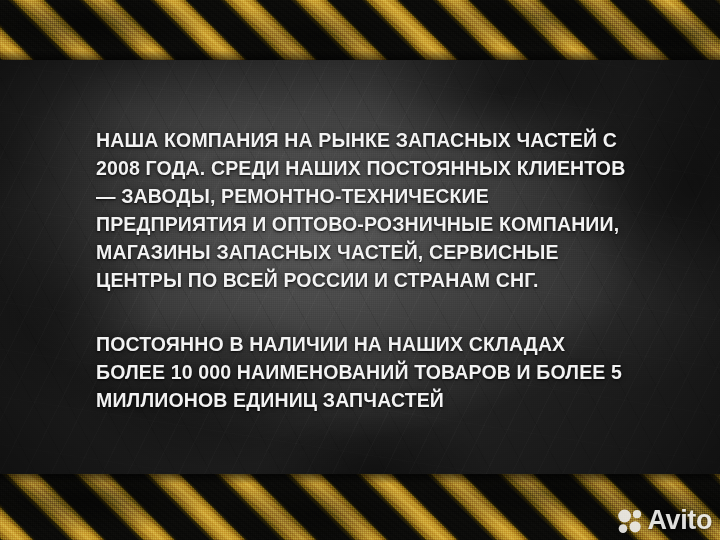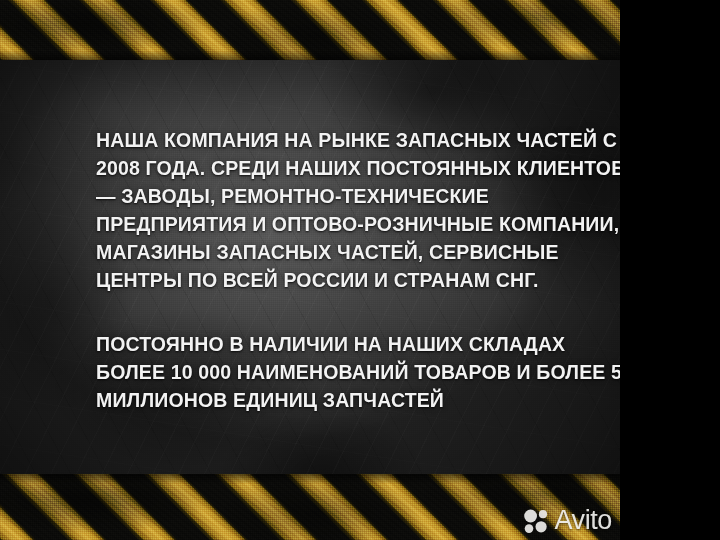--- a/index.html
+++ b/index.html
@@ -3,21 +3,21 @@
 <meta charset="utf-8">
 <title>Avito Listing Image</title>
 <style>
   html, body {
     margin: 0;
     padding: 0;
     background: #000;
   }
   #canvas {
     position: relative;
-    width: 620px;
+    width: 720px;
     height: 540px;
     overflow: hidden;
     font-family: "Liberation Sans", sans-serif;
     background: #232323;
   }
 
   
   .bg-base {
     position: absolute;
     inset: 0;
@@ -143,21 +143,21 @@
     bottom: 6px;
     display: flex;
     align-items: center;
     gap: 5px;
     opacity: .93;
   }
   .wm-dots { display: block; }
   .wm-text {
     color: #f0f0ee;
     font-size: 27px;
-    font-weight: 400;
+    font-weight: 700;
     letter-spacing: -.4px;
     line-height: 1;
     text-shadow: 0 1px 3px rgba(0,0,0,.6);
   }
 </style>
 </head>
 <body>
 
 <div id="canvas">
 

